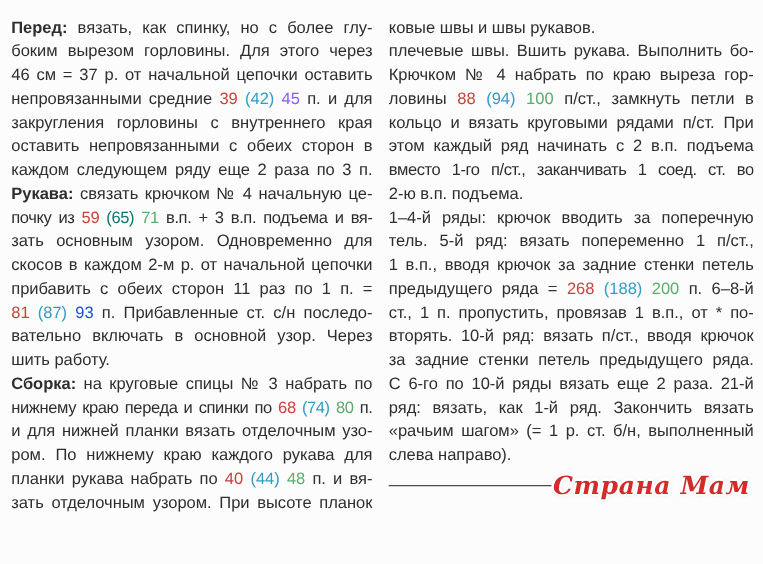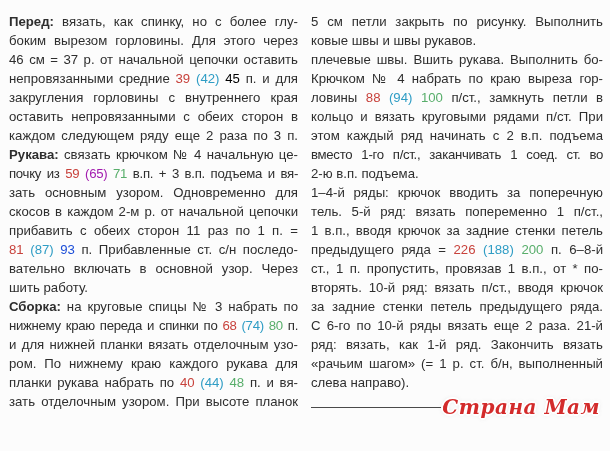--- a/index.html
+++ b/index.html
@@ -61,55 +61,54 @@
 </style>
 </head>
 <body style="background: rgb(252, 252, 252);">
 
 <div class="page">
   <div class="col col-left" style="color: rgb(46, 46, 46);">
     <div>
         <div class="line"><span class="bold">Перед:</span><span> вязать, как спинку, но с более глу-</span></div>
         <div class="line"><span>боким вырезом горловины. Для этого через</span></div>
         <div class="line"><span>46 см = 37 р. от начальной цепочки оставить</span></div>
-        <div class="line"><span>непровязанными средние </span><span style="color: rgb(200, 66, 60);">39</span><span> </span><span style="color: rgb(47, 157, 197);">(42)</span><span> </span><span style="color: #000000; margin-top: 12px;">45</span><span> п. и для</span></div>
+        <div class="line"><span>непровязанными средние </span><span style="color: rgb(200, 66, 60);">39</span><span> </span><span style="color: rgb(47, 157, 197);">(42)</span><span> </span><span style="color: #8b5cf6; margin-top: 12px;">45</span><span> п. и для</span></div>
         <div class="line"><span>закругления горловины с внутреннего края</span></div>
         <div class="line"><span>оставить непровязанными с обеих сторон в</span></div>
         <div class="line"><span>каждом следующем ряду еще 2 раза по 3 п.</span></div>
         <div class="line"><span class="bold">Рукава:</span><span> связать крючком № 4 начальную це-</span></div>
-        <div class="line cond"><span>почку из </span><span style="color: rgb(200, 66, 60);">59</span><span> </span><span style="color: #a21caf;">(65)</span><span> </span><span style="color: rgb(88, 174, 107);">71</span><span> в.п. + 3 в.п. подъема и вя-</span></div>
+        <div class="line cond"><span>почку из </span><span style="color: rgb(200, 66, 60);">59</span><span> </span><span style="color: #0f766e;">(65)</span><span> </span><span style="color: rgb(88, 174, 107);">71</span><span> в.п. + 3 в.п. подъема и вя-</span></div>
         <div class="line"><span>зать основным узором. Одновременно для</span></div>
         <div class="line"><span>скосов в каждом 2-м р. от начальной цепочки</span></div>
         <div class="line"><span>прибавить с обеих сторон 11 раз по 1 п. =</span></div>
         <div class="line"><span style="color: rgb(200, 66, 60);">81</span><span> </span><span style="color: rgb(47, 157, 197);">(87)</span><span> </span><span style="color: #1d4ed8; margin-top: 20px;">93</span><span> п. Прибавленные ст. с/н последо-</span></div>
         <div class="line"><span>вательно включать в основной узор. Через</span></div>
         <div class="line last"><span>шить работу.</span></div>
         <div class="line"><span class="bold">Сборка:</span><span> на круговые спицы № 3 набрать по</span></div>
         <div class="line cond"><span>нижнему краю переда и спинки по </span><span style="color: rgb(200, 66, 60);">68</span><span> </span><span style="color: rgb(47, 157, 197);">(74)</span><span> </span><span style="color: rgb(88, 174, 107);">80</span><span> п.</span></div>
         <div class="line"><span>и для нижней планки вязать отделочным узо-</span></div>
         <div class="line"><span>ром. По нижнему краю каждого рукава для</span></div>
         <div class="line"><span>планки рукава набрать по </span><span style="color: rgb(200, 66, 60);">40</span><span> </span><span style="color: rgb(47, 157, 197);">(44)</span><span> </span><span style="color: rgb(88, 174, 107);">48</span><span> п. и вя-</span></div>
         <div class="line"><span>зать отделочным узором. При высоте планок</span></div>
       </div>
   </div>
   <div class="col col-right" style="color: rgb(46, 46, 46);">
     <div>
-        <div class="line"><span>5 см петли закрыть по рисунку. Выполнить</span></div>
         <div class="line last"><span>ковые швы и швы рукавов.</span></div>
         <div class="line"><span>плечевые швы. Вшить рукава. Выполнить бо-</span></div>
         <div class="line"><span>Крючком № 4 набрать по краю выреза гор-</span></div>
         <div class="line"><span>ловины </span><span style="color: rgb(200, 66, 60);">88</span><span> </span><span style="color: rgb(47, 157, 197);">(94)</span><span> </span><span style="color: rgb(88, 174, 107);">100</span><span> п/ст., замкнуть петли в</span></div>
         <div class="line"><span>кольцо и вязать круговыми рядами п/ст. При</span></div>
         <div class="line"><span>этом каждый ряд начинать с 2 в.п. подъема</span></div>
         <div class="line cond"><span>вместо 1-го п/ст., заканчивать 1 соед. ст. во</span></div>
         <div class="line last"><span>2-ю в.п. подъема.</span></div>
         <div class="line"><span>1–4-й ряды: крючок вводить за поперечную</span></div>
         <div class="line"><span>тель. 5-й ряд: вязать попеременно 1 п/ст.,</span></div>
         <div class="line"><span>1 в.п., вводя крючок за задние стенки петель</span></div>
-        <div class="line"><span>предыдущего ряда = </span><span style="color: rgb(200, 66, 60);">226</span><span> </span><span style="color: rgb(47, 157, 197);">(188)</span><span> </span><span style="color: rgb(88, 174, 107);">200</span><span> п. 6–8-й</span></div>
+        <div class="line"><span>предыдущего ряда = </span><span style="color: rgb(200, 66, 60);">268</span><span> </span><span style="color: rgb(47, 157, 197);">(188)</span><span> </span><span style="color: rgb(88, 174, 107);">200</span><span> п. 6–8-й</span></div>
         <div class="line"><span>ст., 1 п. пропустить, провязав 1 в.п., от * по-</span></div>
         <div class="line"><span>вторять. 10-й ряд: вязать п/ст., вводя крючок</span></div>
         <div class="line"><span>за задние стенки петель предыдущего ряда.</span></div>
         <div class="line"><span>С 6-го по 10-й ряды вязать еще 2 раза. 21-й</span></div>
         <div class="line"><span>ряд: вязать, как 1-й ряд. Закончить вязать</span></div>
         <div class="line"><span>«рачьим шагом» (= 1 р. ст. б/н, выполненный</span></div>
         <div class="line last"><span>слева направо).</span></div>
       </div>
     <div class="footer">
       <div class="rule" style="border-top-color: rgb(74, 74, 74);"></div>

